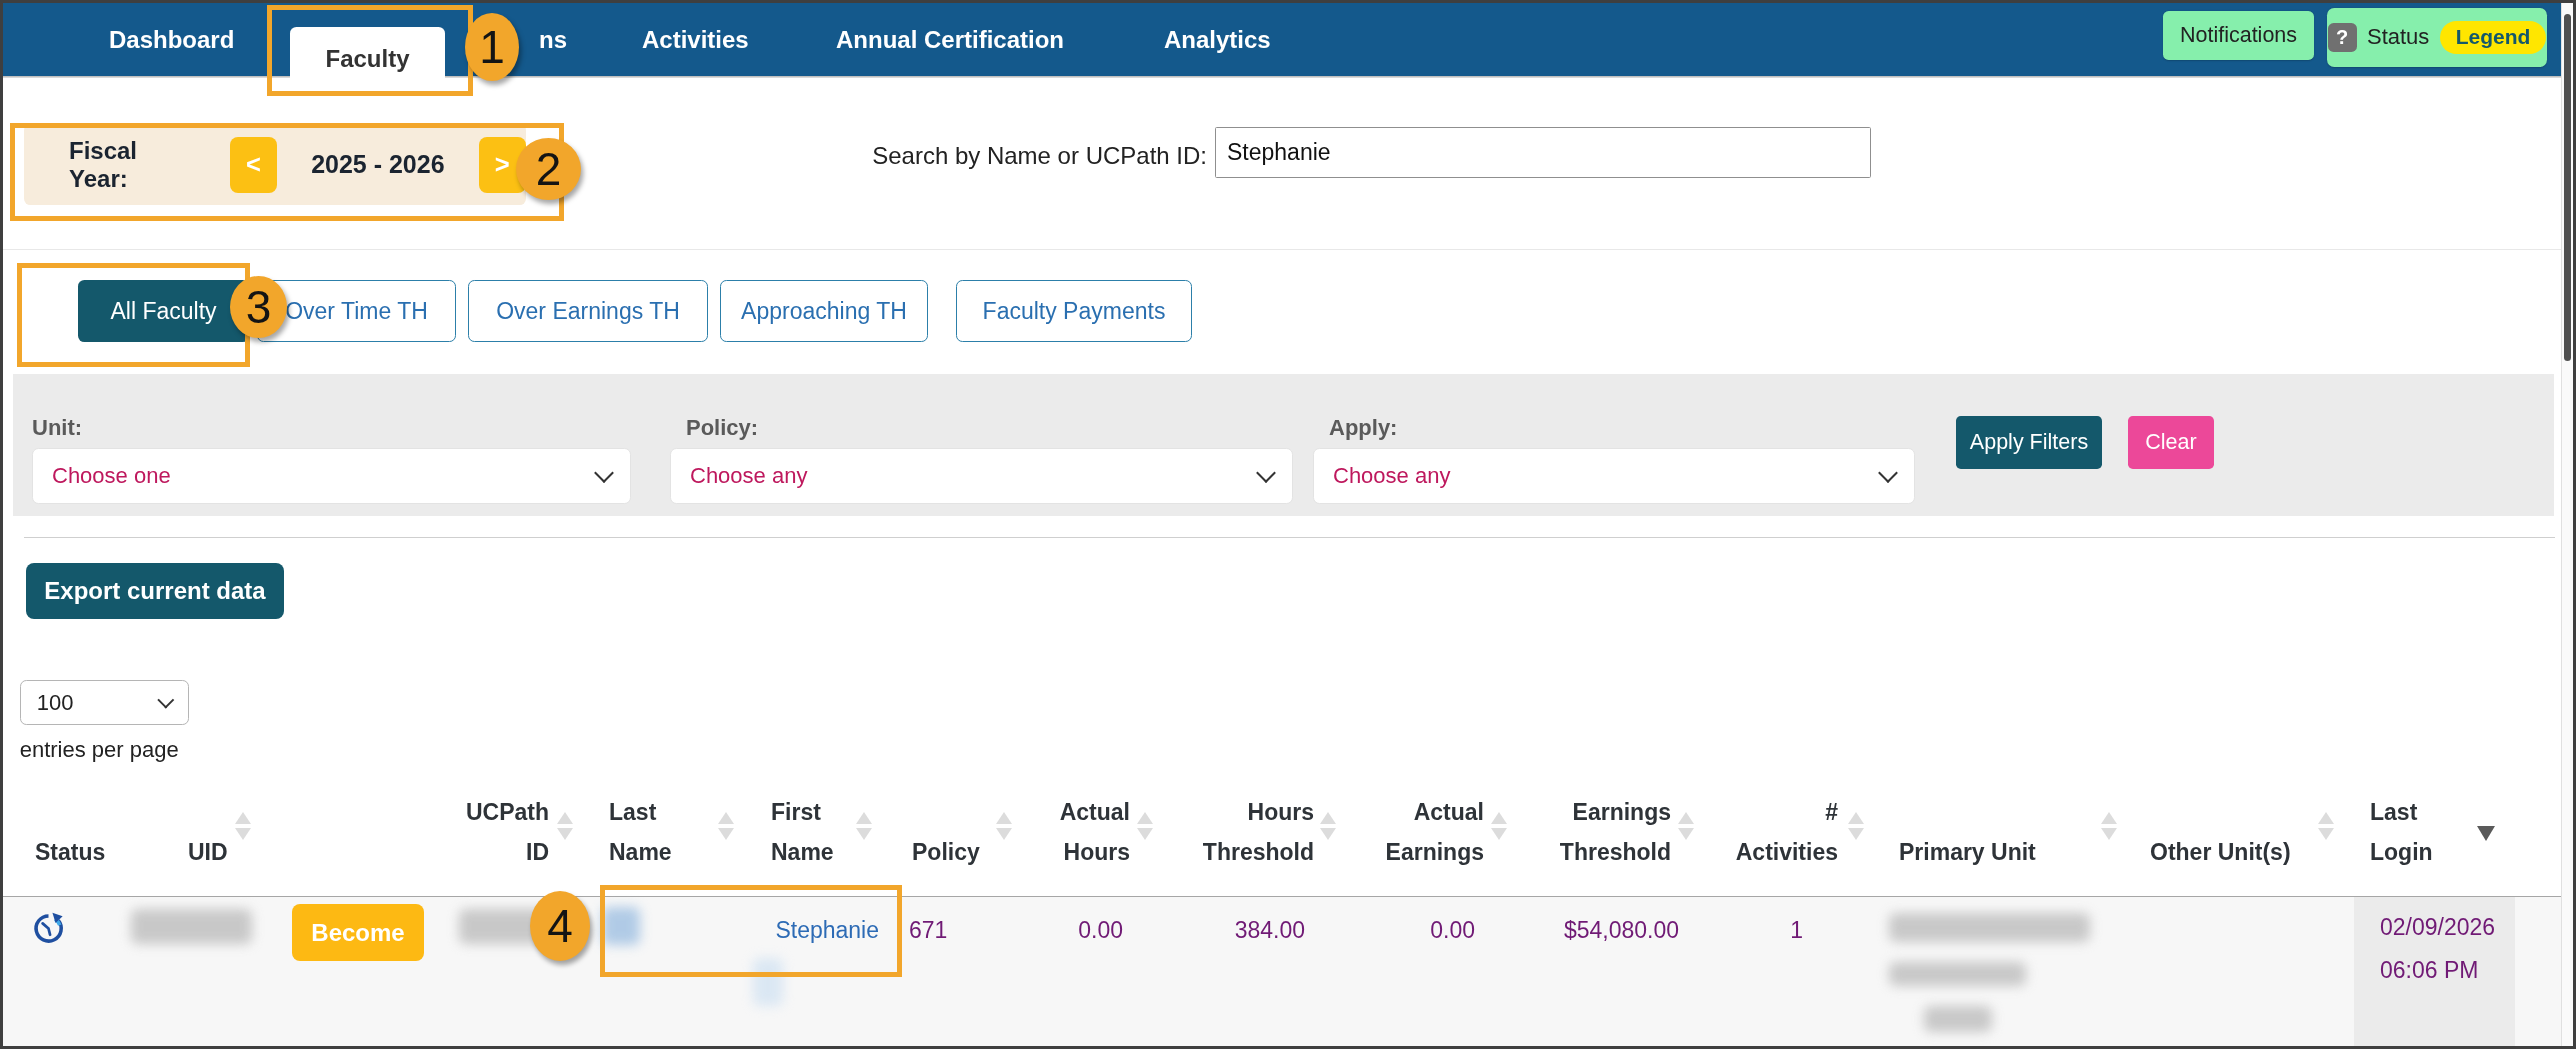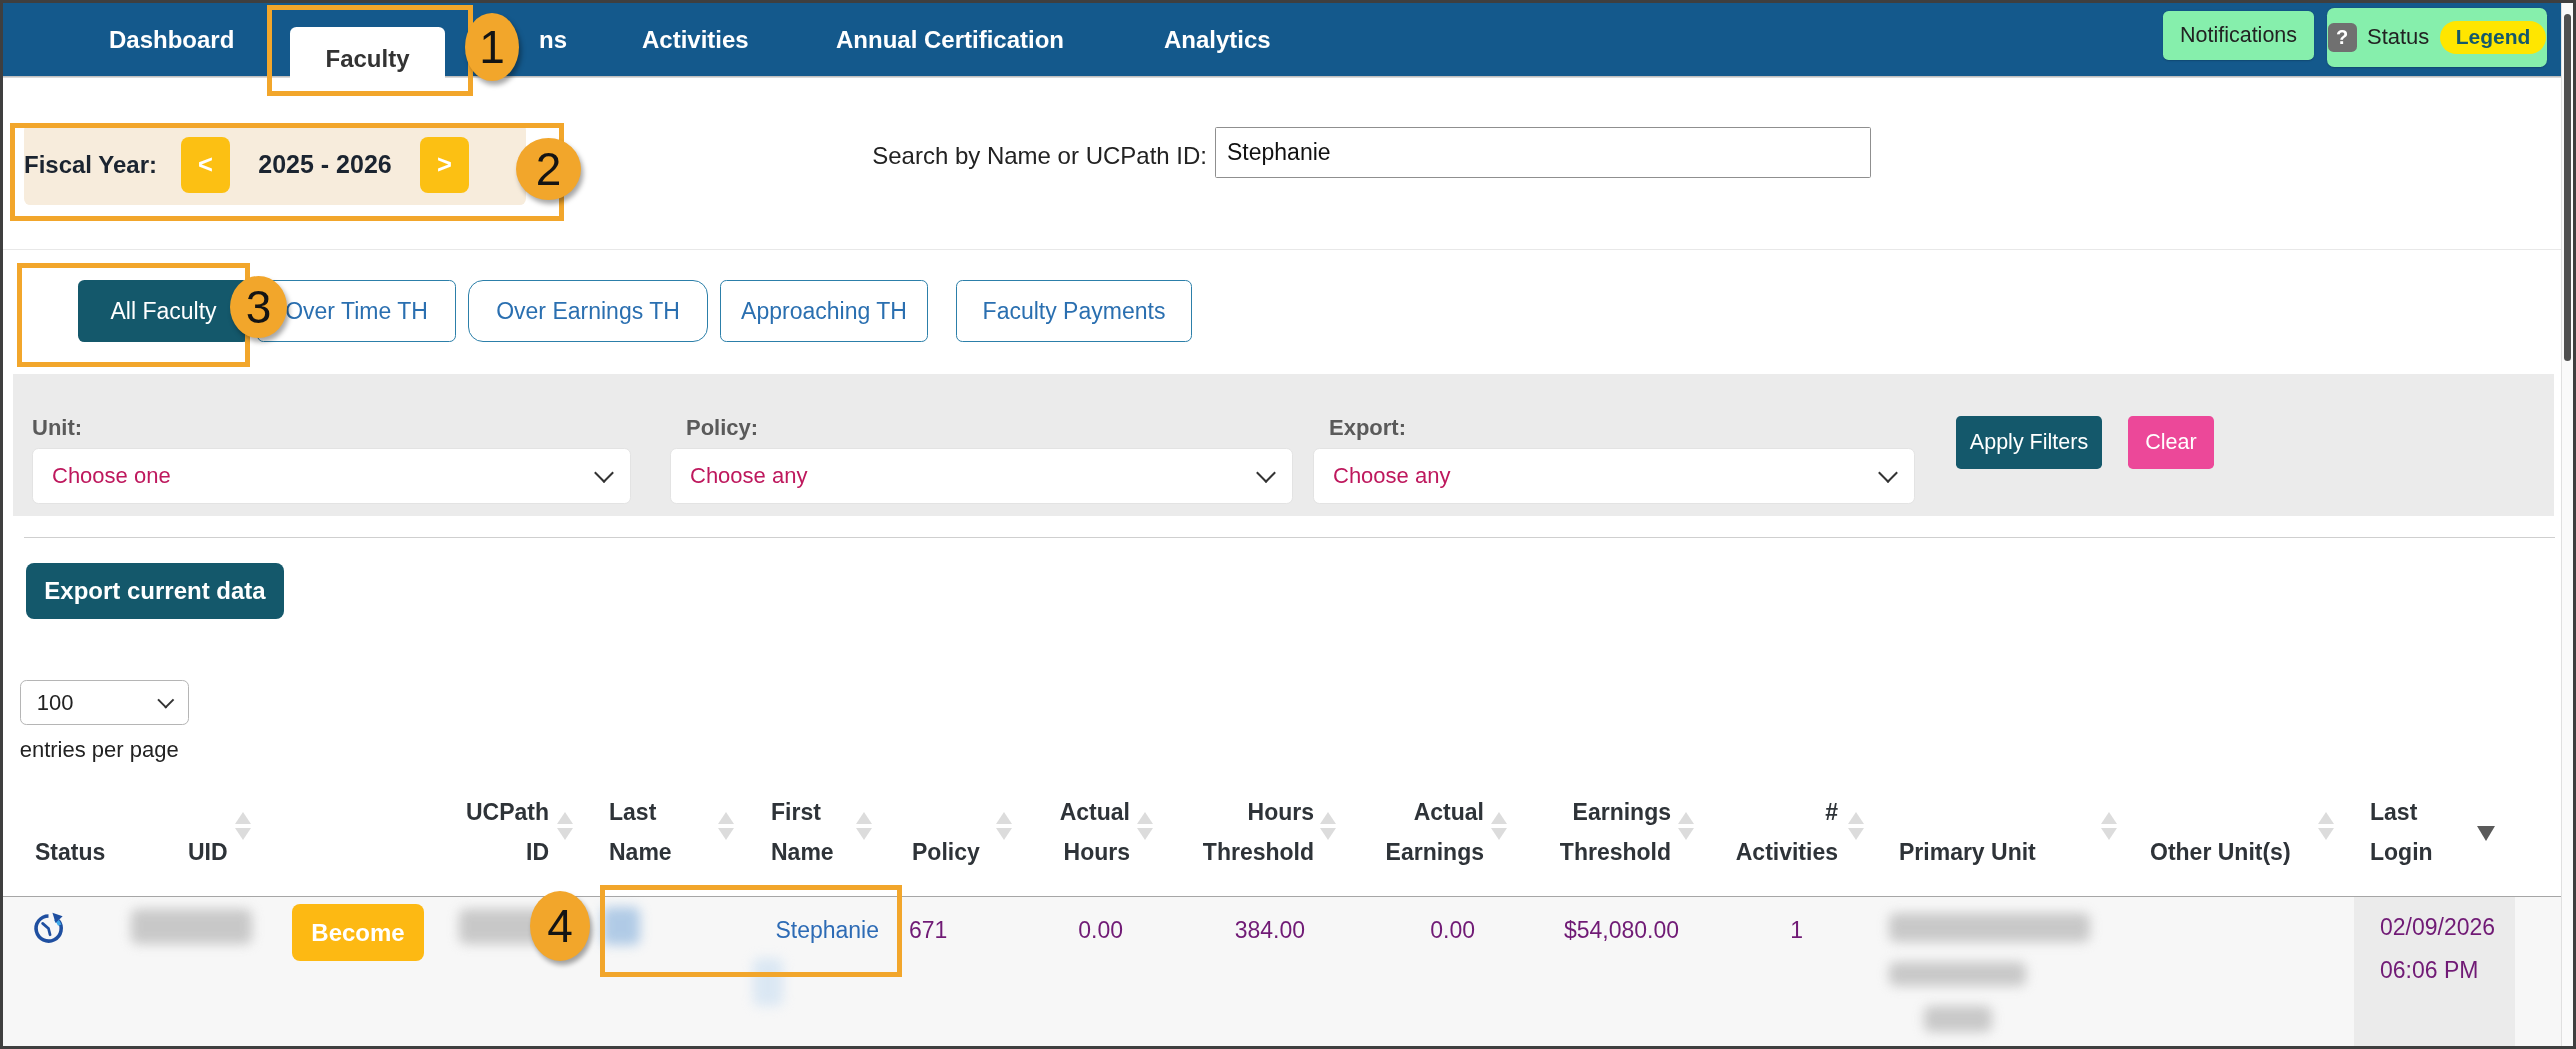--- a/index.html
+++ b/index.html
@@ -19,21 +19,21 @@
     display:flex;align-items:center;justify-content:center;}
   .legend-pill{background:#FFE600;border-radius:795px;padding:4.8px 16px;color:#14586B;font-weight:bold;font-size:21px;}
 
   
   .ann-box{position:absolute;border:5.6px solid #F2A62B;background:transparent;z-index:40;pointer-events:none;}
   .ann-circle{position:absolute;background:#F2A62B;border-radius:50%;z-index:41;display:flex;align-items:center;justify-content:center;
     font-size:46px;color:#141414;box-shadow:2.4px 4px 5.6px rgba(0,0,0,.35);}
 
   
   .fiscal-box{left:21px;top:121px;width:502px;height:81px;background:#F7ECDC;border-radius:6.4px;
-    display:flex;align-items:center;box-sizing:border-box;gap:24px;}
+    display:flex;align-items:center;padding-left:45px;box-sizing:border-box;gap:32px;}
   .fiscal-label{font-size:24px;font-weight:bold;color:#1B2430;}
   .fy-arrow{width:49px;height:56px;background:#FCC013;border-radius:8px;color:#fff;font-weight:bold;font-size:25.5px;
     display:flex;align-items:center;justify-content:center;cursor:pointer;}
   .fy-value{font-size:25px;font-weight:bold;color:#1B2430;width:142px;text-align:center;}
 
   
   .search-label{left:796px;top:139px;width:408px;text-align:right;font-size:24px;color:#222;}
   .search-input{left:1212px;top:124px;width:656px;height:51px;border:0.8px solid #8f8f8f;border-radius:1.6px;
     font-size:23px;padding:0 11px;box-sizing:border-box;font-family:"Liberation Sans",sans-serif;color:#111;}
 
@@ -113,36 +113,36 @@
     <span class="fy-arrow">&gt;</span>
   </div>
 
   <div class="abs search-label">Search by Name or UCPath ID:</div>
   <input class="abs search-input" value="Stephanie" style="">
 
   <div class="hline" style="left:0;top:246px;width:2558px;"></div>
 
   <div class="vtab sel" style="left:53px;width:171px;">All Faculty</div>
   <div class="vtab out" style="left:232px;width:199px;">Over Time TH</div>
-  <div class="vtab out" style="left:443px;width:240px;border-radius:15px;">Over Earnings TH</div>
+  <div class="vtab out" style="left:443px;width:240px;">Over Earnings TH</div>
   <div class="vtab out" style="left:695px;width:208px;">Approaching TH</div>
   <div class="vtab out" style="left:931px;width:236px;">Faculty Payments</div>
 
   <div class="abs filterbar"></div>
   <div class="f-label" style="left:29px;top:412px;">Unit:</div>
   <div class="f-select" style="left:29px;width:599px;">
     <span class="grow">Choose one</span>
     <span class="chev"></span>
   </div>
   <div class="f-label" style="left:683px;top:412px;">Policy:</div>
   <div class="f-select" style="left:667px;width:623px;">
     <span class="grow">Choose any</span>
     <span class="chev"></span>
   </div>
-  <div class="f-label" style="left:1326px;top:412px;">Export:</div>
+  <div class="f-label" style="left:1326px;top:412px;">Apply:</div>
   <div class="f-select" style="left:1310px;width:602px;">
     <span class="grow">Choose any</span>
     <span class="chev"></span>
   </div>
   <div class="btn teal" style="left:1953px;top:413px;width:146px;height:53px;">Apply Filters</div>
   <div class="btn gray" style="left:2125px;top:413px;width:86px;height:53px;">Clear</div>
 
   <div class="hline" style="left:21px;top:534px;width:2531px;background:#CFCFCF;"></div>
 
   <div class="abs export-btn">Export current data</div>

